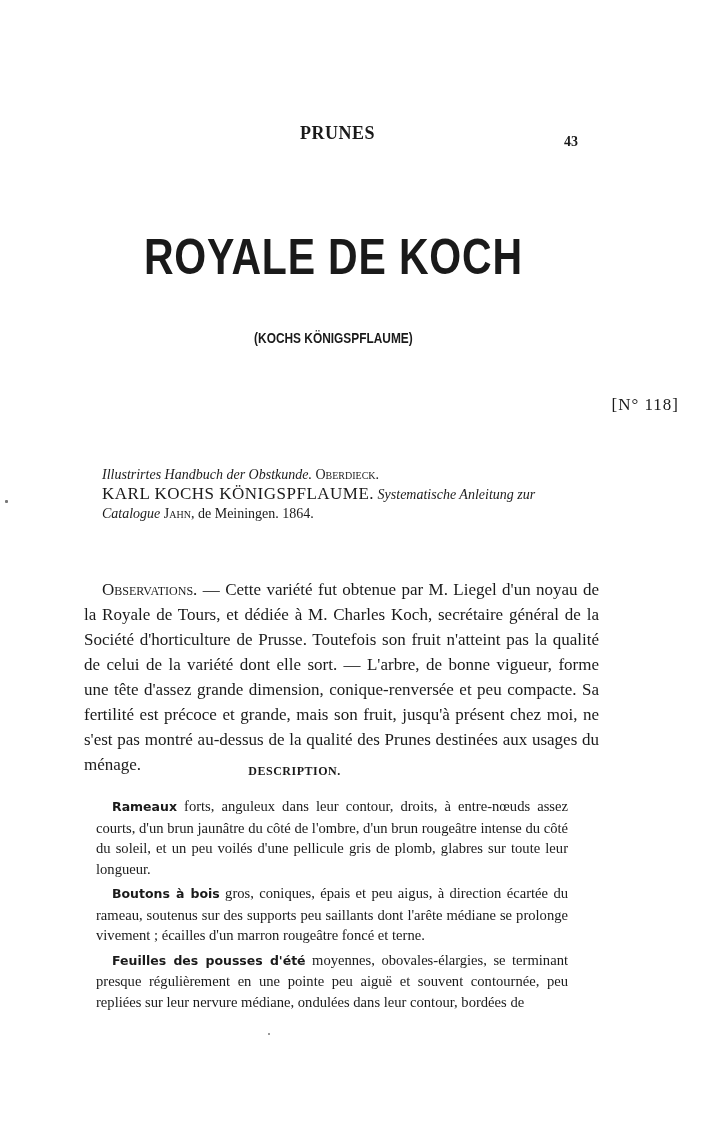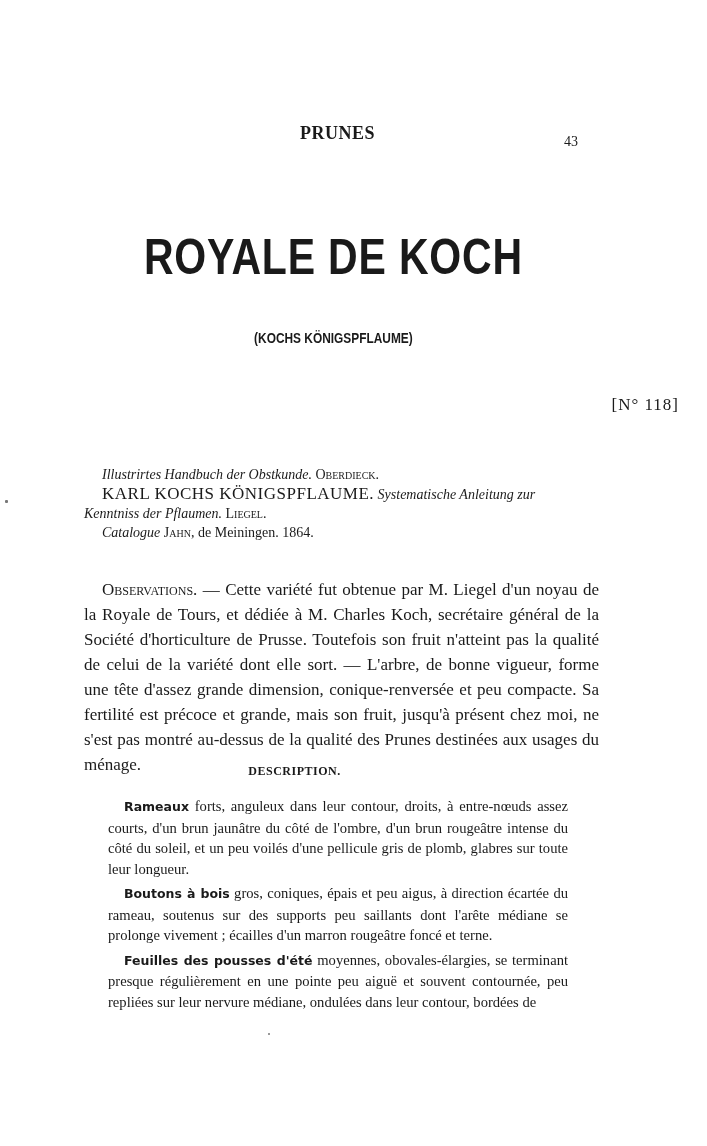--- a/index.html
+++ b/index.html
@@ -1,40 +1,40 @@
 <!DOCTYPE html>
 <html><head>
 <meta charset="utf-8">
 <style>
   html, body { margin: 0; padding: 0; background: #ffffff; }
   body { width: 707px; height: 1146px; position: relative; overflow: hidden;
          font-family: "Liberation Serif", "DejaVu Serif", serif; color: #1a1a1a; }
   .abs { position: absolute; }
   .running-head { top: 123px; left: 300px; font-size: 18px; font-weight: bold; letter-spacing: 0.5px; }
-  .page-num { top: 134px; left: 564px; font-size: 14px; font-weight: normal; }
+  .page-num { top: 134px; left: 564px; font-size: 14px; font-weight: bold; }
   .title { top: 228px; left: 0; width: 707px; text-align: center; padding-right: 40px; box-sizing: border-box;
            font-family: "Liberation Sans Narrow", "Liberation Sans", "DejaVu Sans", sans-serif;
            font-size: 50px; font-weight: bold; letter-spacing: 1px; transform: scaleX(0.82); transform-origin: 333px 0; }
   .subtitle { top: 330px; left: 0; width: 707px; text-align: center; padding-right: 40px; box-sizing: border-box;
               font-family: "Liberation Sans", "DejaVu Sans", sans-serif; font-size: 14px; font-weight: bold;
               transform: scaleX(0.85); transform-origin: 333px 0; }
   .number { top: 395px; left: 12px; width: 707px; text-align: right; padding-right: 40px; box-sizing: border-box;
             font-size: 17px; letter-spacing: 1px; }
   .refs { top: 465px; left: 84px; width: 520px; font-size: 14px; line-height: 19px; }
   .refs .line { white-space: nowrap; }
   .refs .indent { padding-left: 18px; }
   .it { font-style: italic; }
   .sc { font-variant: small-caps; }
   .big { font-size: 17px; letter-spacing: 0.5px; }
   .obs { top: 577px; left: 84px; width: 515px; font-size: 17px; line-height: 25px; text-align: justify; }
   .obs p { margin: 0; text-indent: 18px; }
   .desc-head { top: 764px; left: 0; width: 629px; text-align: center; padding-right: 40px; box-sizing: border-box;
                font-size: 12px; font-weight: bold; letter-spacing: 0.5px; }
   .desc { top: 796px; left: 92px; width: 476px; font-size: 14.6px; line-height: 20.5px; text-align: justify; }
-  .desc p { margin: 0 0 4px 16px; text-indent: 16px; }
+  .desc p { margin: 0 0 4px 4px; text-indent: 16px; }
   .desc .term { font-family: "DejaVu Sans", sans-serif; font-weight: bold; font-size: 12.5px; }
   .speck { width: 3px; height: 3px; background: #777; border-radius: 1px; }
 </style>
 </head>
 <body>
 
 <div>
 
   <div class="abs running-head">PRUNES</div>
   <div class="abs page-num">43</div>
@@ -45,24 +45,20 @@
 
   <div class="abs refs">
     <div class="line indent">
       <span class="it">Illustrirtes Handbuch der Obstkunde.</span>
       <span class="sc">Oberdieck.</span>
     </div>
     <div class="line indent">
       <span class="big">KARL KOCHS KÖNIGSPFLAUME.</span>
       <span class="it">Systematische Anleitung zur</span>
     </div>
-    <div class="line">
-      <span class="it">Kenntniss der Pflaumen.</span>
-      <span class="sc">Liegel.</span>
-    </div>
     <div class="line indent">
       <span class="it">Catalogue</span>
       <span class="sc">Jahn</span><span>, de Meiningen. 1864.</span>
     </div>
   </div>
 
   <div class="abs obs">
     <p><span class="sc">Observations.</span><span> — Cette variété fut obtenue par M. Liegel d'un noyau de la Royale de Tours, et dédiée à M. Charles Koch, secrétaire général de la Société d'horticulture de Prusse. Toutefois son fruit n'atteint pas la qualité de celui de la variété dont elle sort. — L'arbre, de bonne vigueur, forme une tête d'assez grande dimension, conique-renversée et peu compacte. Sa fertilité est précoce et grande, mais son fruit, jusqu'à présent chez moi, ne s'est pas montré au-dessus de la qualité des Prunes destinées aux usages du ménage.</span></p>
   </div>
 

